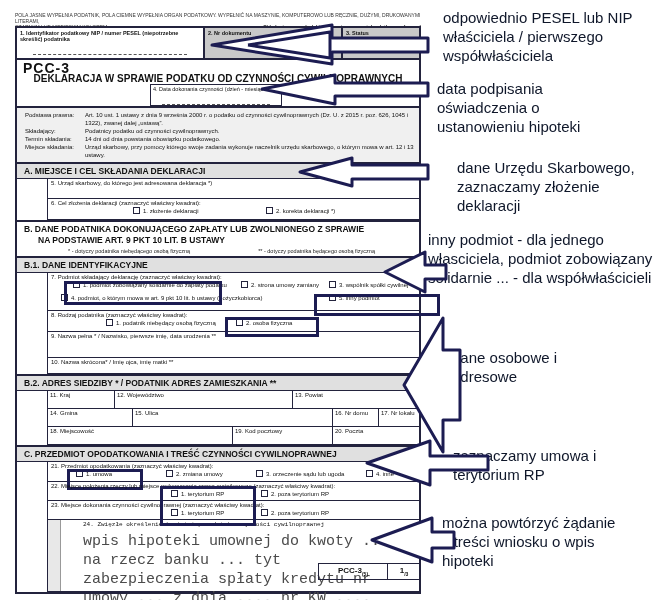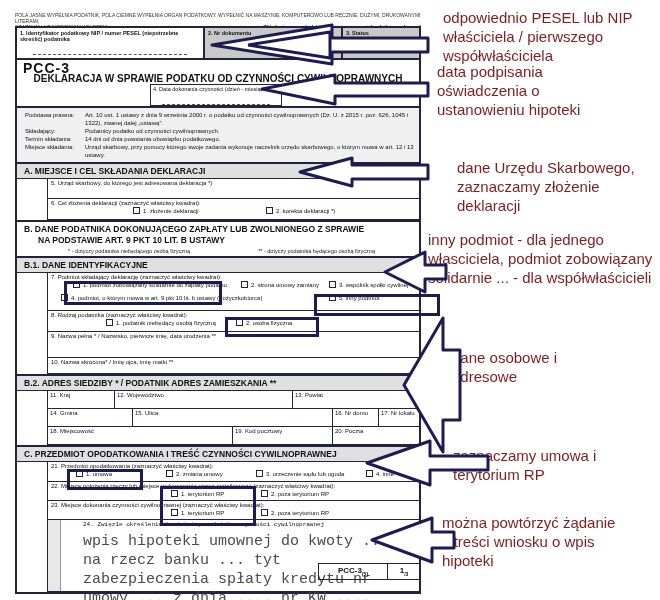--- a/index.html
+++ b/index.html
@@ -48,23 +48,23 @@
   
   .f24{height:72px;padding-left:35px;font-family:Liberation Mono, monospace;}
   .gutter{position:absolute;left:0;top:0;bottom:0;width:12px;background:#e8e8e8;border-right:1px solid #999;}
   .hand{margin-top:4px;width:332px;font-size:15px;line-height:19px;color:#4b4b4b;}
   
   .footerbox{position:absolute;left:318px;top:563px;display:flex;border:1.5px solid #23233d;font-size:8px;font-weight:bold;}
   .fb1{width:68px;text-align:center;border-right:1.5px solid #23233d;padding:2px 0;}
   .fb2{width:32px;text-align:center;padding:2px 0;}
   sub{font-size:5px;}
   
-  .ann{position:absolute;color:#7f1d1d;font-size:15px;line-height:19px;}
+  .ann{position:absolute;color:#0f172a;font-size:15px;line-height:19px;}
   .ann1{left:443px;top:8px;width:205px;}
-  .ann2{left:437px;top:62px;width:162px;}
+  .ann2{left:437px;top:79px;width:162px;}
   .ann3{left:457px;top:158px;width:205px;}
   .ann4{left:428px;top:230px;width:232px;}
   .ann5{left:452px;top:348px;width:135px;}
   .ann6{left:453px;top:446px;width:180px;}
   .ann7{left:442px;top:513px;width:185px;}
   .arrows{position:absolute;left:0;top:0;width:660px;height:600px;pointer-events:none;}
 </style>
 </head>
 <body>
 

